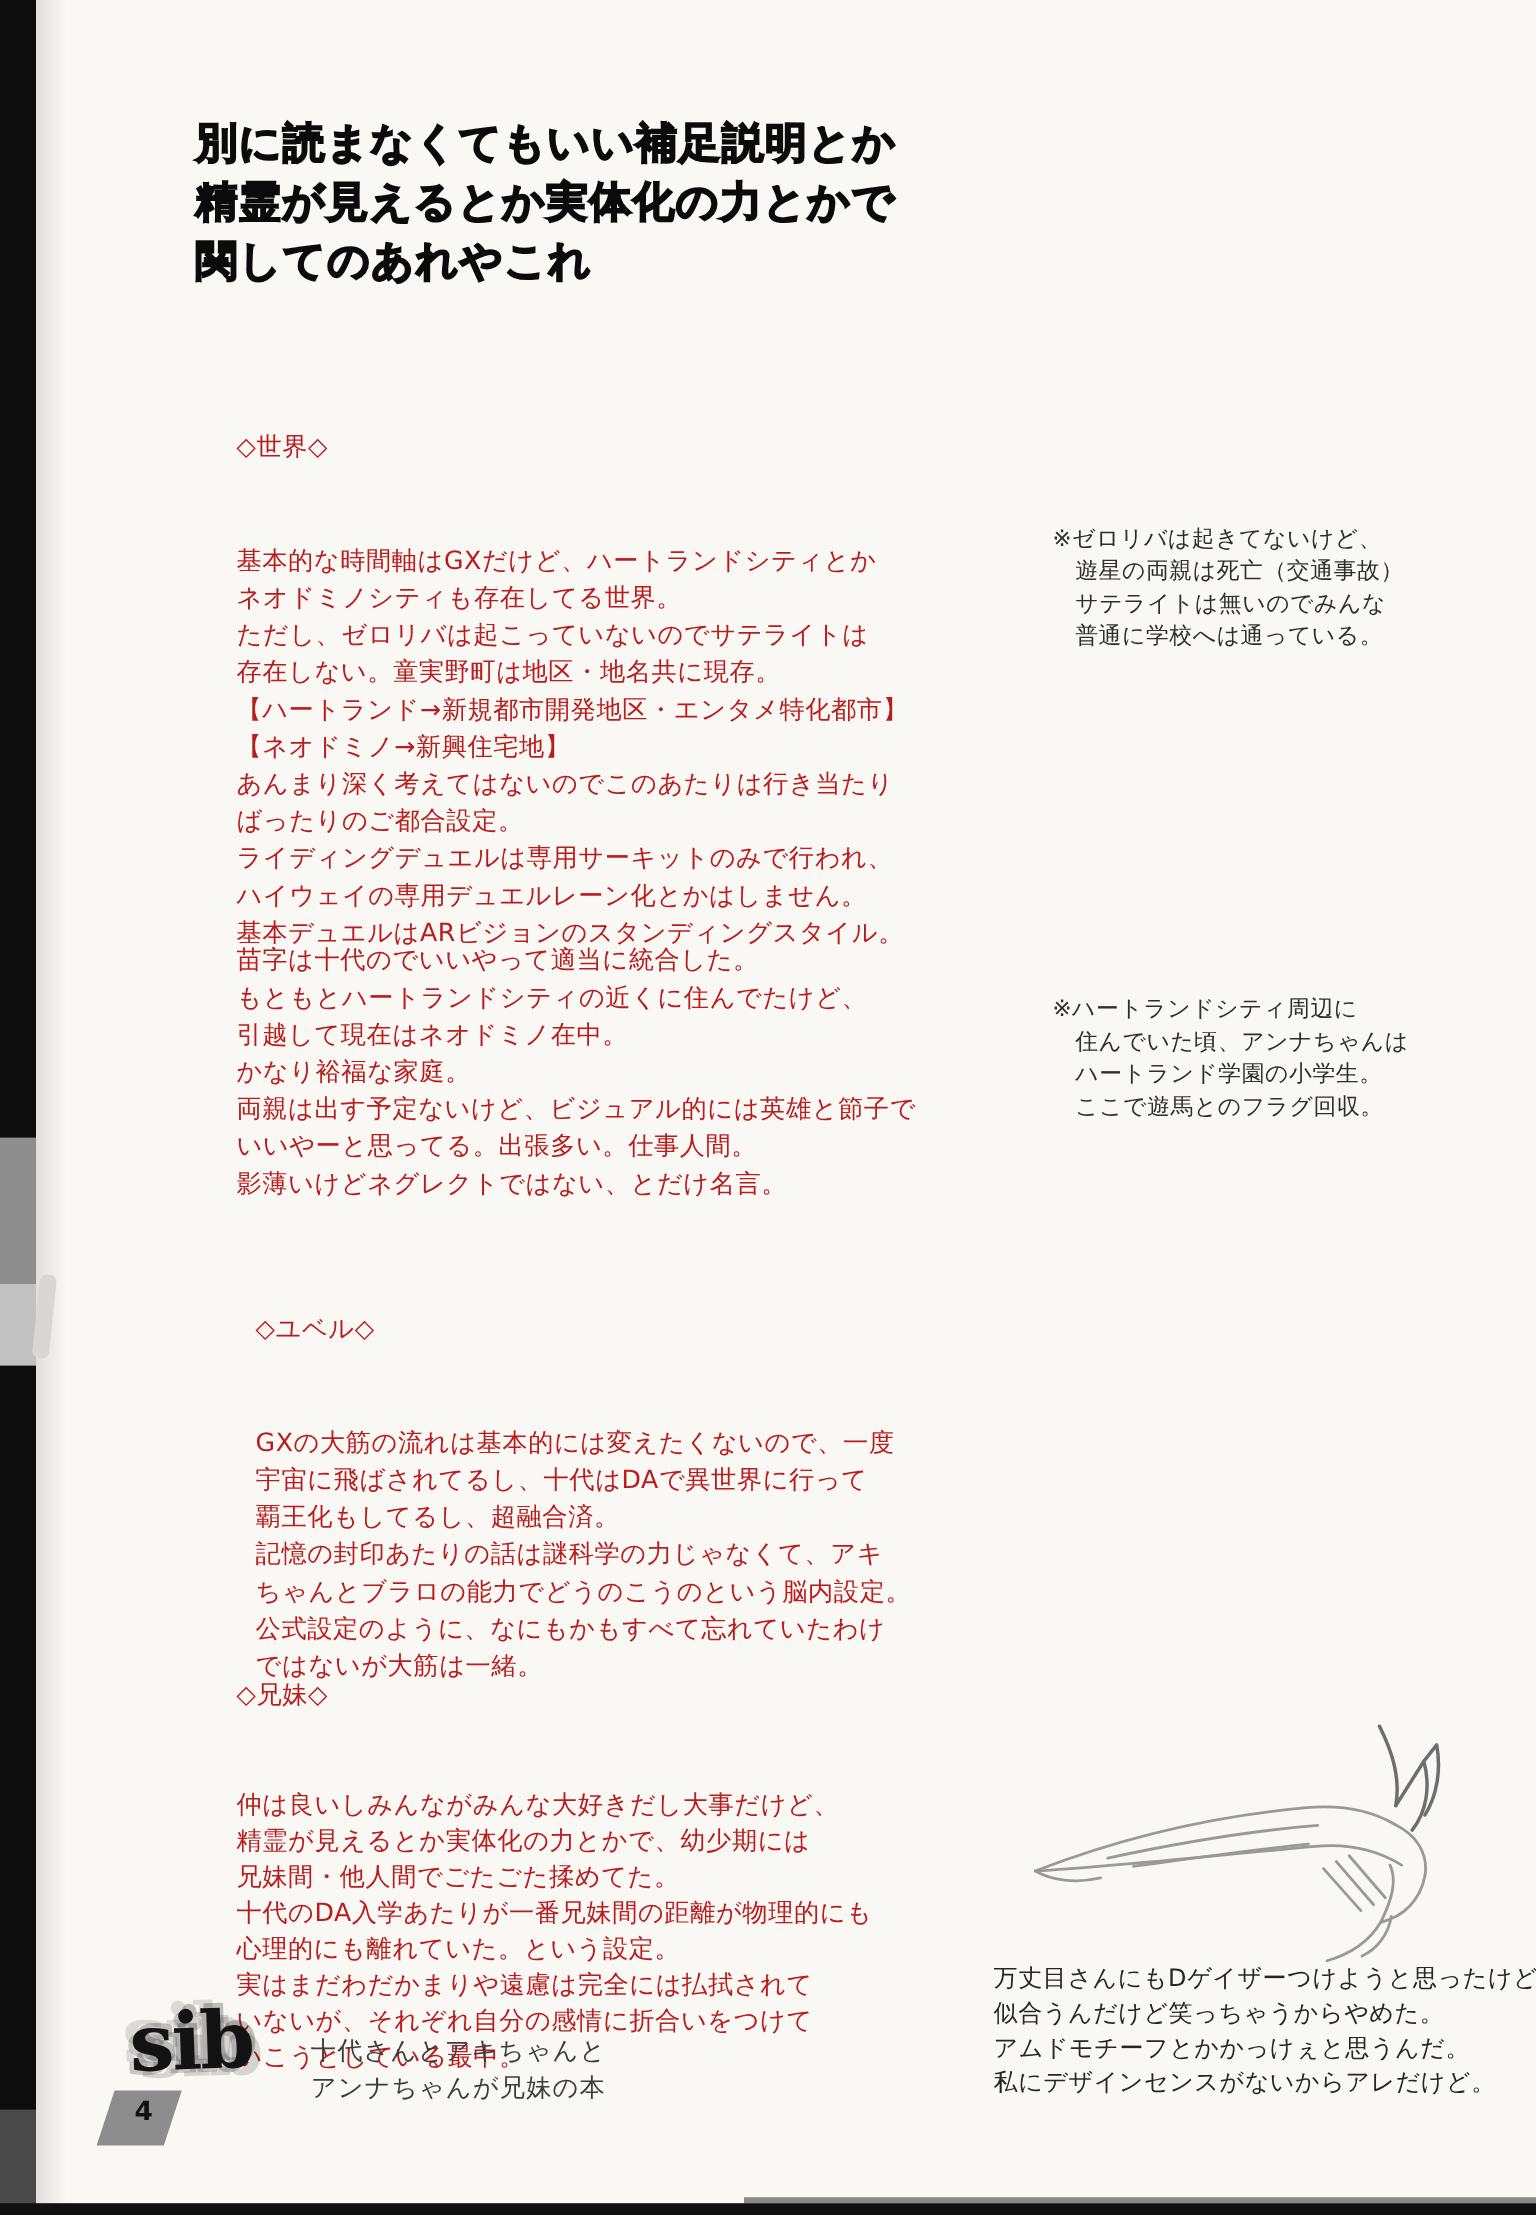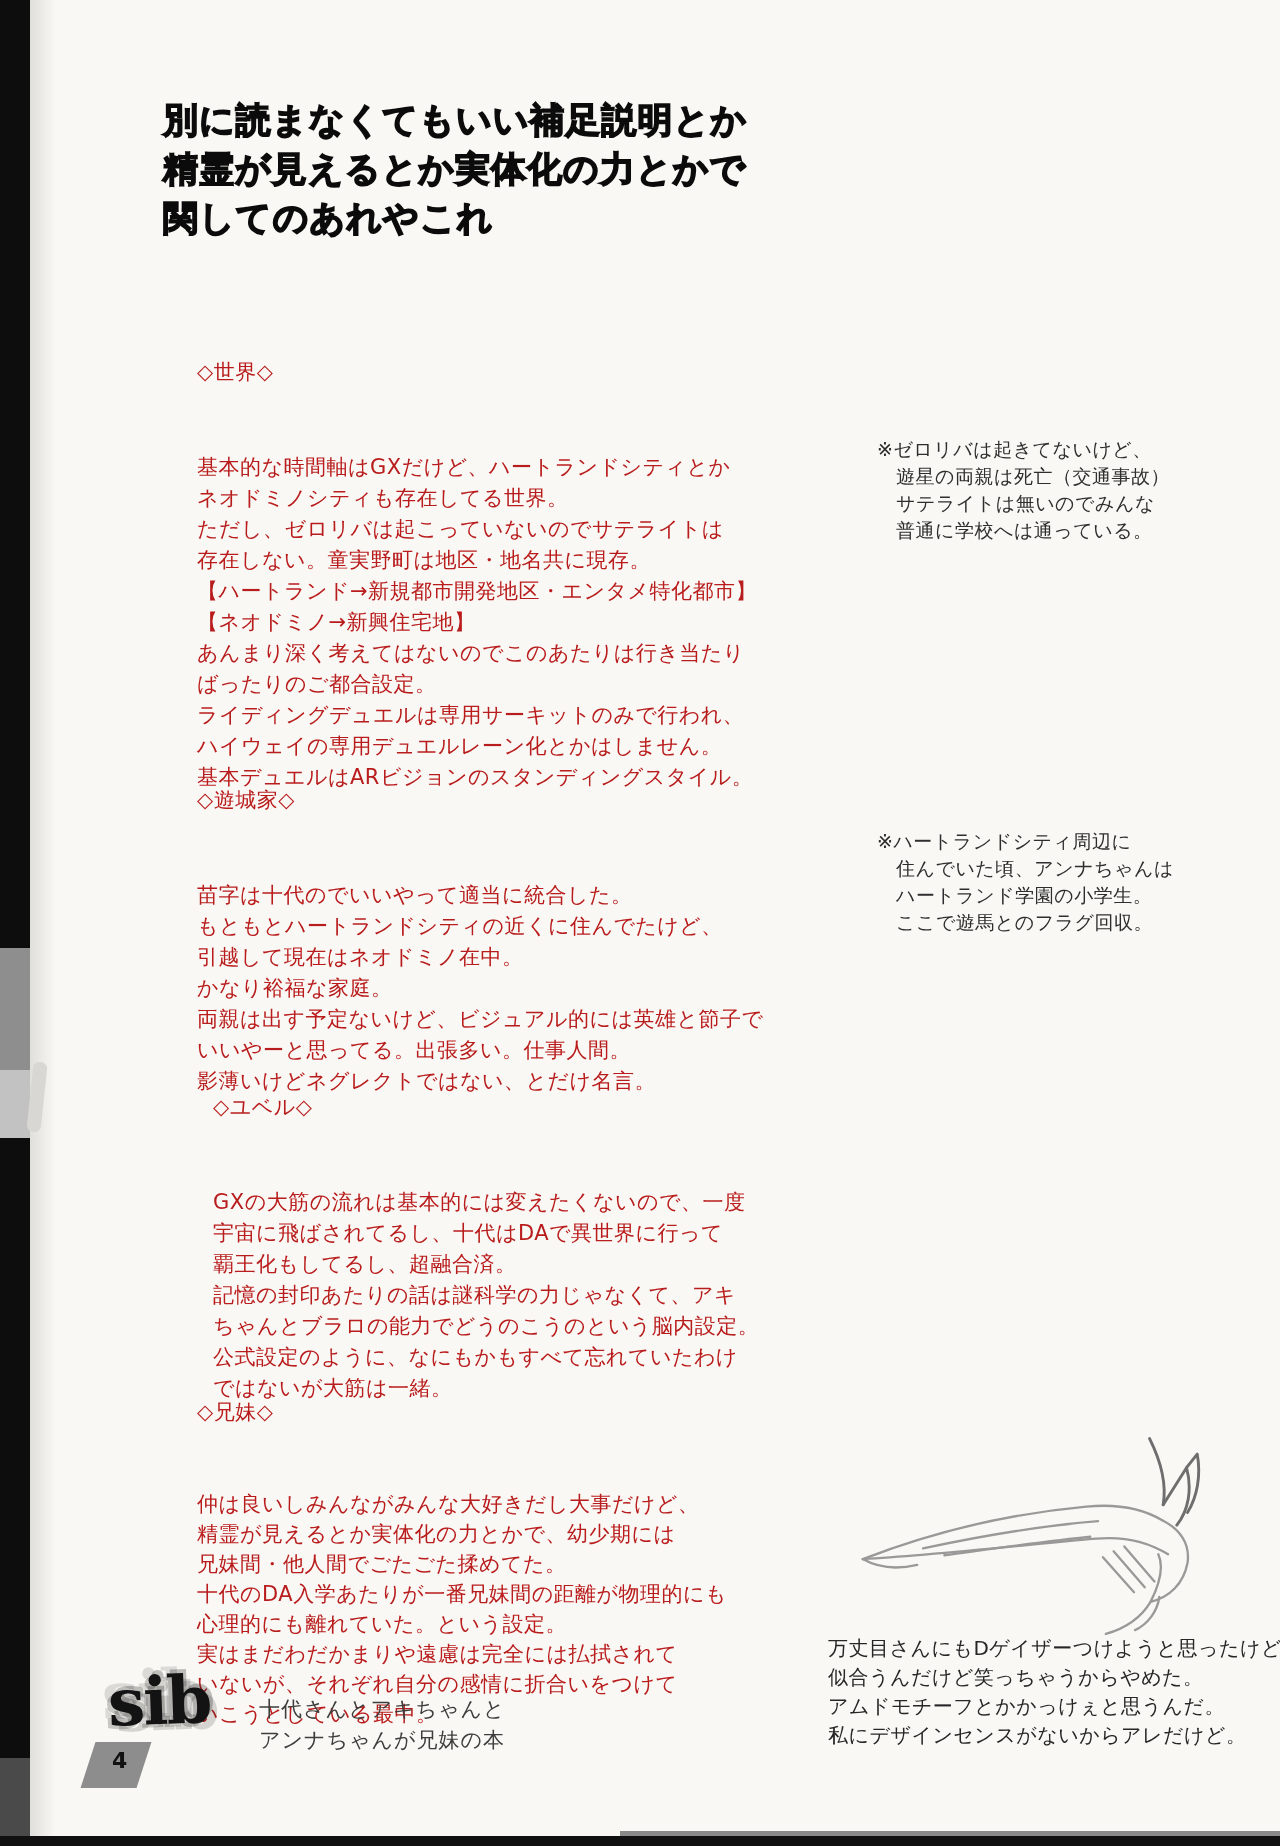--- a/index.html
+++ b/index.html
@@ -106,21 +106,20 @@
   <div class="edge-bottom"></div>
 
   <div class="title"><div>別に読まなくてもいい補足説明とか</div><div>精霊が見えるとか実体化の力とかで</div><div>関してのあれやこれ</div></div>
 
   <div id="sec-world" class="section">
     <div class="heading">◇世界◇</div>
     <div><div>基本的な時間軸はGXだけど、ハートランドシティとか</div><div>ネオドミノシティも存在してる世界。</div><div>ただし、ゼロリバは起こっていないのでサテライトは</div><div>存在しない。童実野町は地区・地名共に現存。</div><div>【ハートランド→新規都市開発地区・エンタメ特化都市】</div><div>【ネオドミノ→新興住宅地】</div><div>あんまり深く考えてはないのでこのあたりは行き当たり</div><div>ばったりのご都合設定。</div><div>ライディングデュエルは専用サーキットのみで行われ、</div><div>ハイウェイの専用デュエルレーン化とかはしません。</div><div>基本デュエルはARビジョンのスタンディングスタイル。</div></div>
   </div>
 
   <div id="sec-yuki" class="section">
-    <div class="heading">◇遊城家◇</div>
     <div><div>苗字は十代のでいいやって適当に統合した。</div><div>もともとハートランドシティの近くに住んでたけど、</div><div>引越して現在はネオドミノ在中。</div><div>かなり裕福な家庭。</div><div>両親は出す予定ないけど、ビジュアル的には英雄と節子で</div><div>いいやーと思ってる。出張多い。仕事人間。</div><div>影薄いけどネグレクトではない、とだけ名言。</div></div>
   </div>
 
   <div id="sec-yubel" class="section">
     <div class="heading">◇ユベル◇</div>
     <div><div>GXの大筋の流れは基本的には変えたくないので、一度</div><div>宇宙に飛ばされてるし、十代はDAで異世界に行って</div><div>覇王化もしてるし、超融合済。</div><div>記憶の封印あたりの話は謎科学の力じゃなくて、アキ</div><div>ちゃんとブラロの能力でどうのこうのという脳内設定。</div><div>公式設定のように、なにもかもすべて忘れていたわけ</div><div>ではないが大筋は一緒。</div></div>
   </div>
 
   <div id="sec-siblings" class="section">
     <div class="heading">◇兄妹◇</div>

